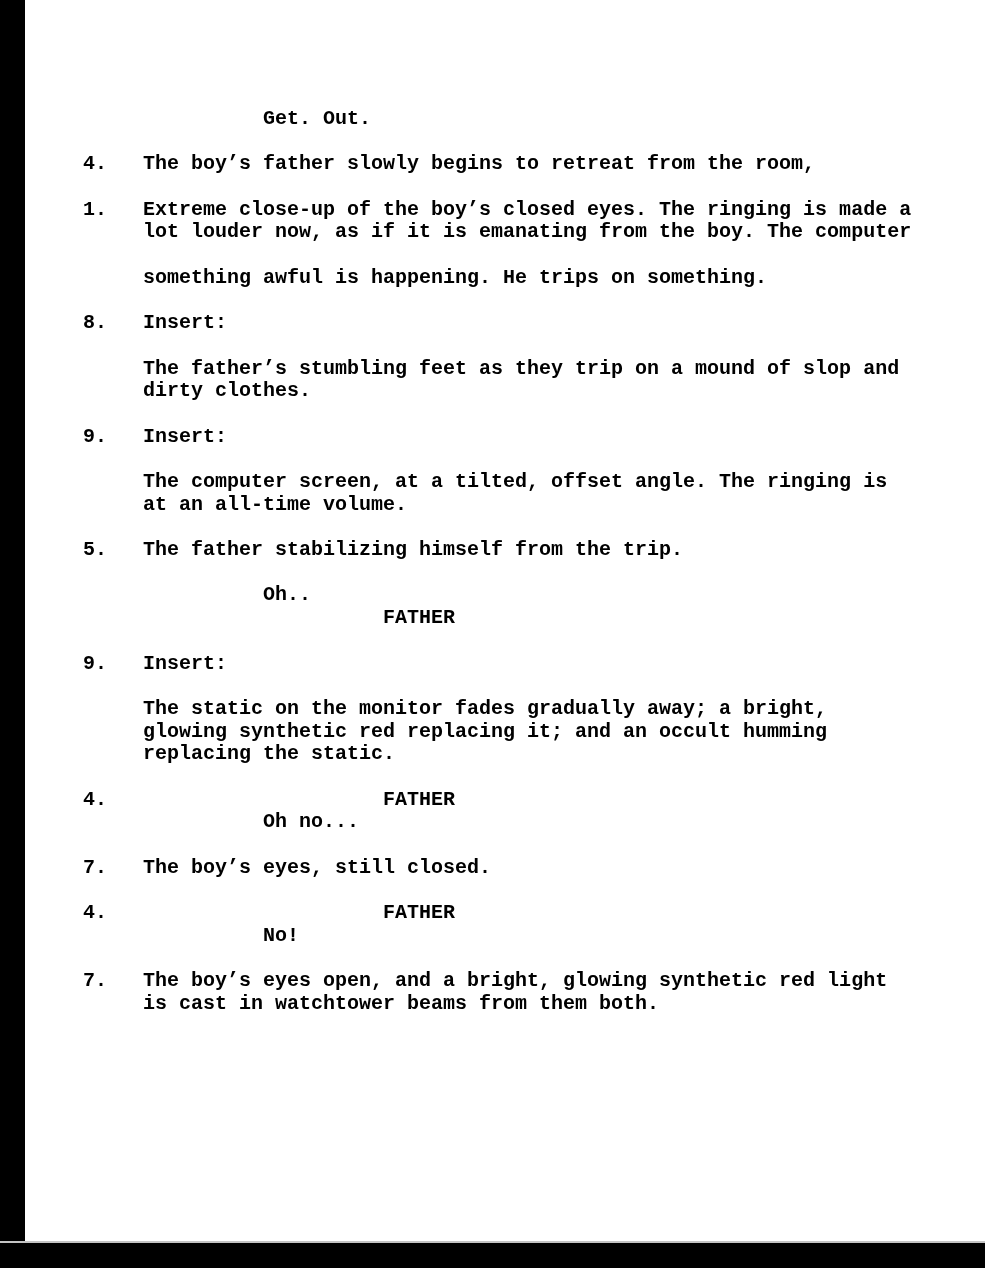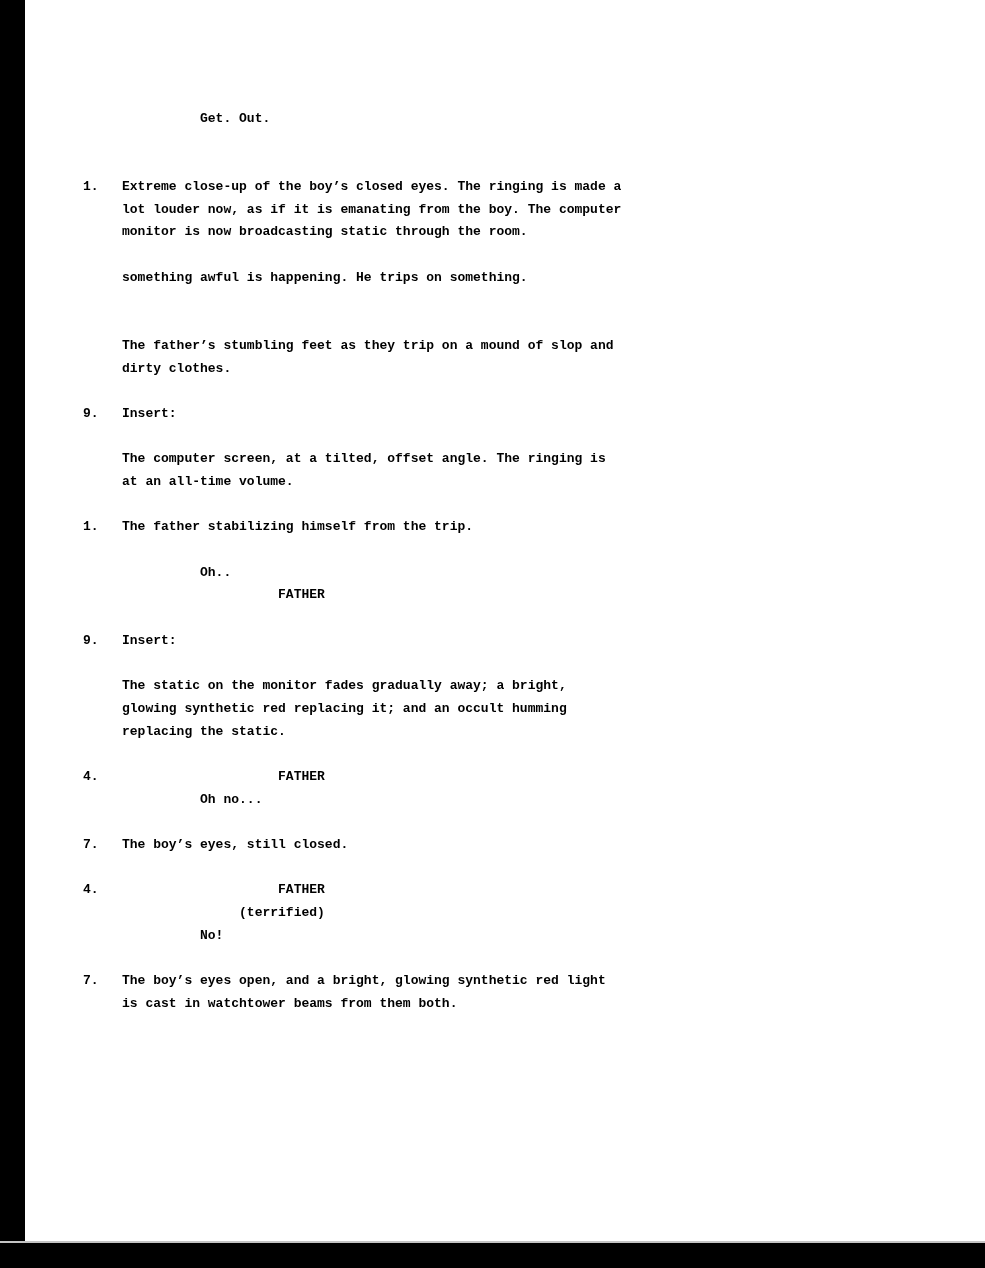--- a/index.html
+++ b/index.html
@@ -36,69 +36,69 @@
   }
   .script-text {
     position: absolute;
     left: 83px;
     top: 108px;
     margin: 0;
     padding: 0;
     color: #000000;
     font-family: "Liberation Mono", "DejaVu Sans Mono", monospace;
     font-weight: bold;
-    font-size: 13px;
+    font-size: 20px;
     line-height: 22.7px;
   }
   .line {
     white-space: pre;
     height: 22.7px;
   }
 </style>
 </head>
 <body>
 
 <div class="page">
   <div class="left-bar"></div>
   <div class="script-text">
       <div class="line">               Get. Out.</div>
       <div class="line"> </div>
+      <div class="line">4.   The boy’s father slowly begins to retreat from the room,</div>
       <div class="line"> </div>
       <div class="line">1.   Extreme close-up of the boy’s closed eyes. The ringing is made a</div>
       <div class="line">     lot louder now, as if it is emanating from the boy. The computer</div>
-      <div class="line">     monitor is now broadcasting static through the room.</div>
       <div class="line"> </div>
       <div class="line">     something awful is happening. He trips on something.</div>
       <div class="line"> </div>
+      <div class="line">8.   Insert:</div>
       <div class="line"> </div>
       <div class="line">     The father’s stumbling feet as they trip on a mound of slop and</div>
       <div class="line">     dirty clothes.</div>
       <div class="line"> </div>
       <div class="line">9.   Insert:</div>
       <div class="line"> </div>
       <div class="line">     The computer screen, at a tilted, offset angle. The ringing is</div>
       <div class="line">     at an all-time volume.</div>
       <div class="line"> </div>
-      <div class="line">1.   The father stabilizing himself from the trip.</div>
+      <div class="line">5.   The father stabilizing himself from the trip.</div>
       <div class="line"> </div>
       <div class="line">               Oh..</div>
       <div class="line">                         FATHER</div>
       <div class="line"> </div>
       <div class="line">9.   Insert:</div>
       <div class="line"> </div>
       <div class="line">     The static on the monitor fades gradually away; a bright,</div>
       <div class="line">     glowing synthetic red replacing it; and an occult humming</div>
       <div class="line">     replacing the static.</div>
       <div class="line"> </div>
       <div class="line">4.                       FATHER</div>
       <div class="line">               Oh no...</div>
       <div class="line"> </div>
       <div class="line">7.   The boy’s eyes, still closed.</div>
       <div class="line"> </div>
       <div class="line">4.                       FATHER</div>
-      <div class="line">                    (terrified)</div>
       <div class="line">               No!</div>
       <div class="line"> </div>
       <div class="line">7.   The boy’s eyes open, and a bright, glowing synthetic red light</div>
       <div class="line">     is cast in watchtower beams from them both.</div>
     </div>
   <div class="bottom-bar"></div>
 </div>
 
 </body></html>

